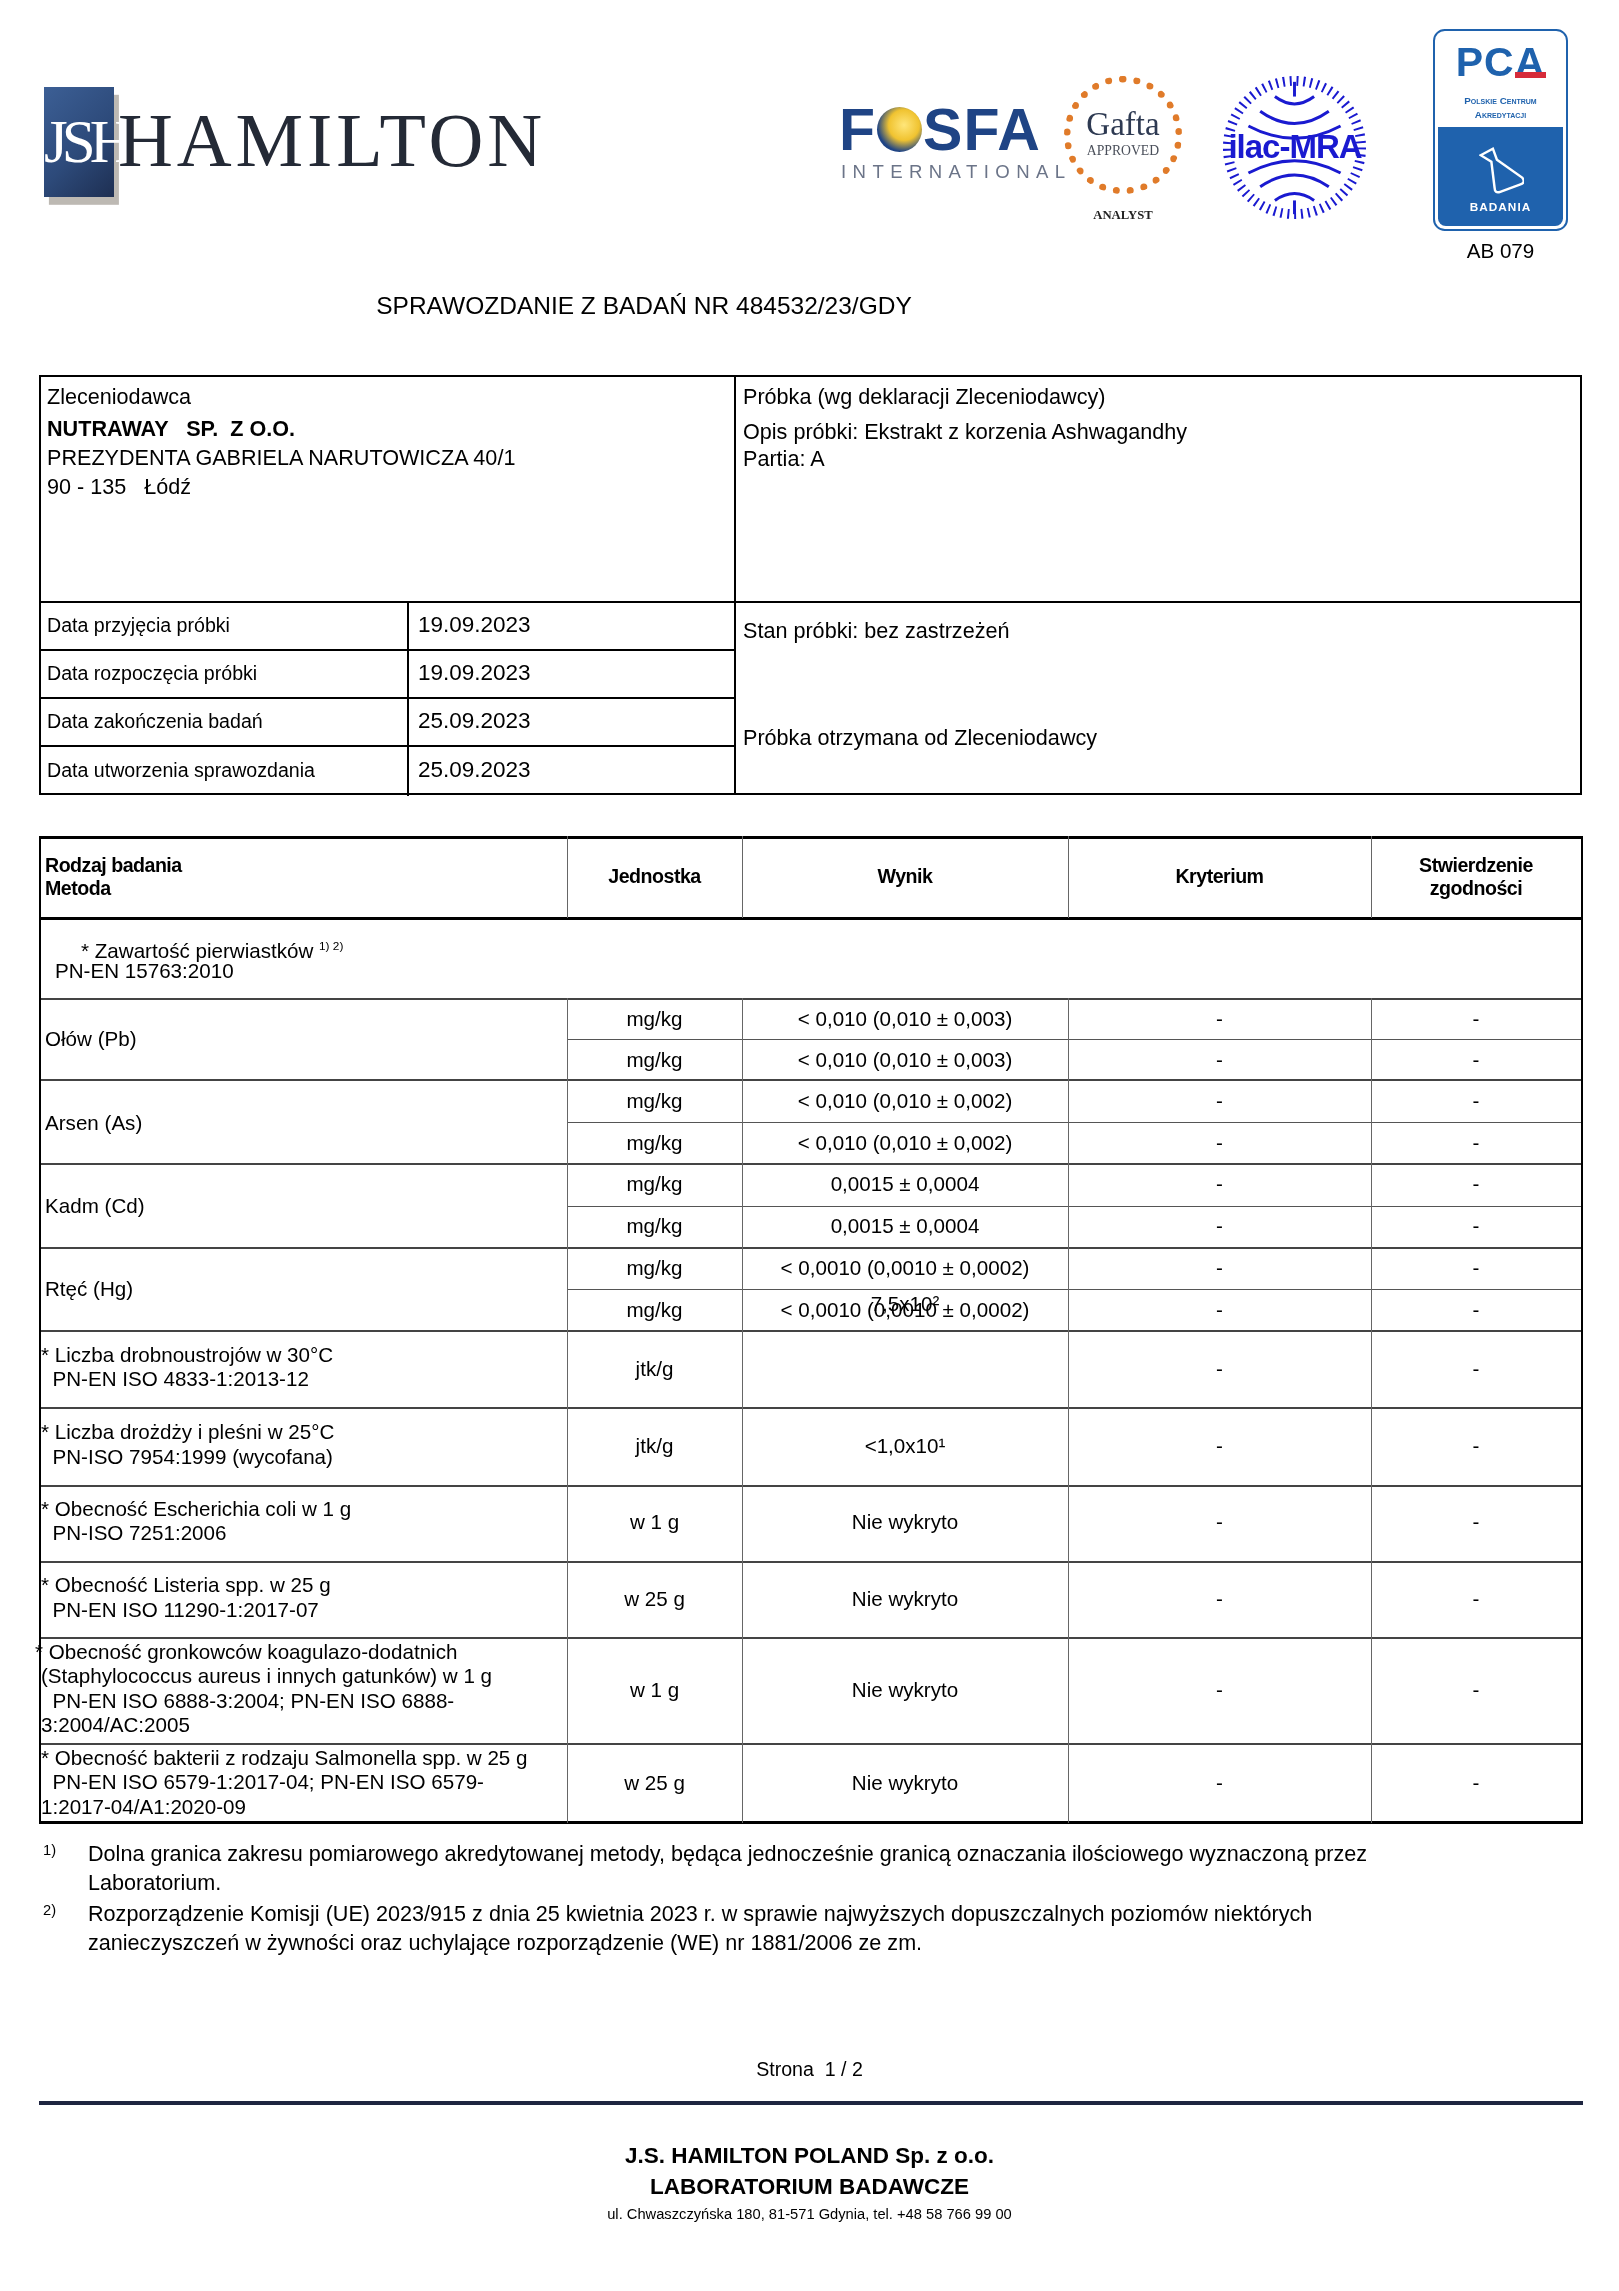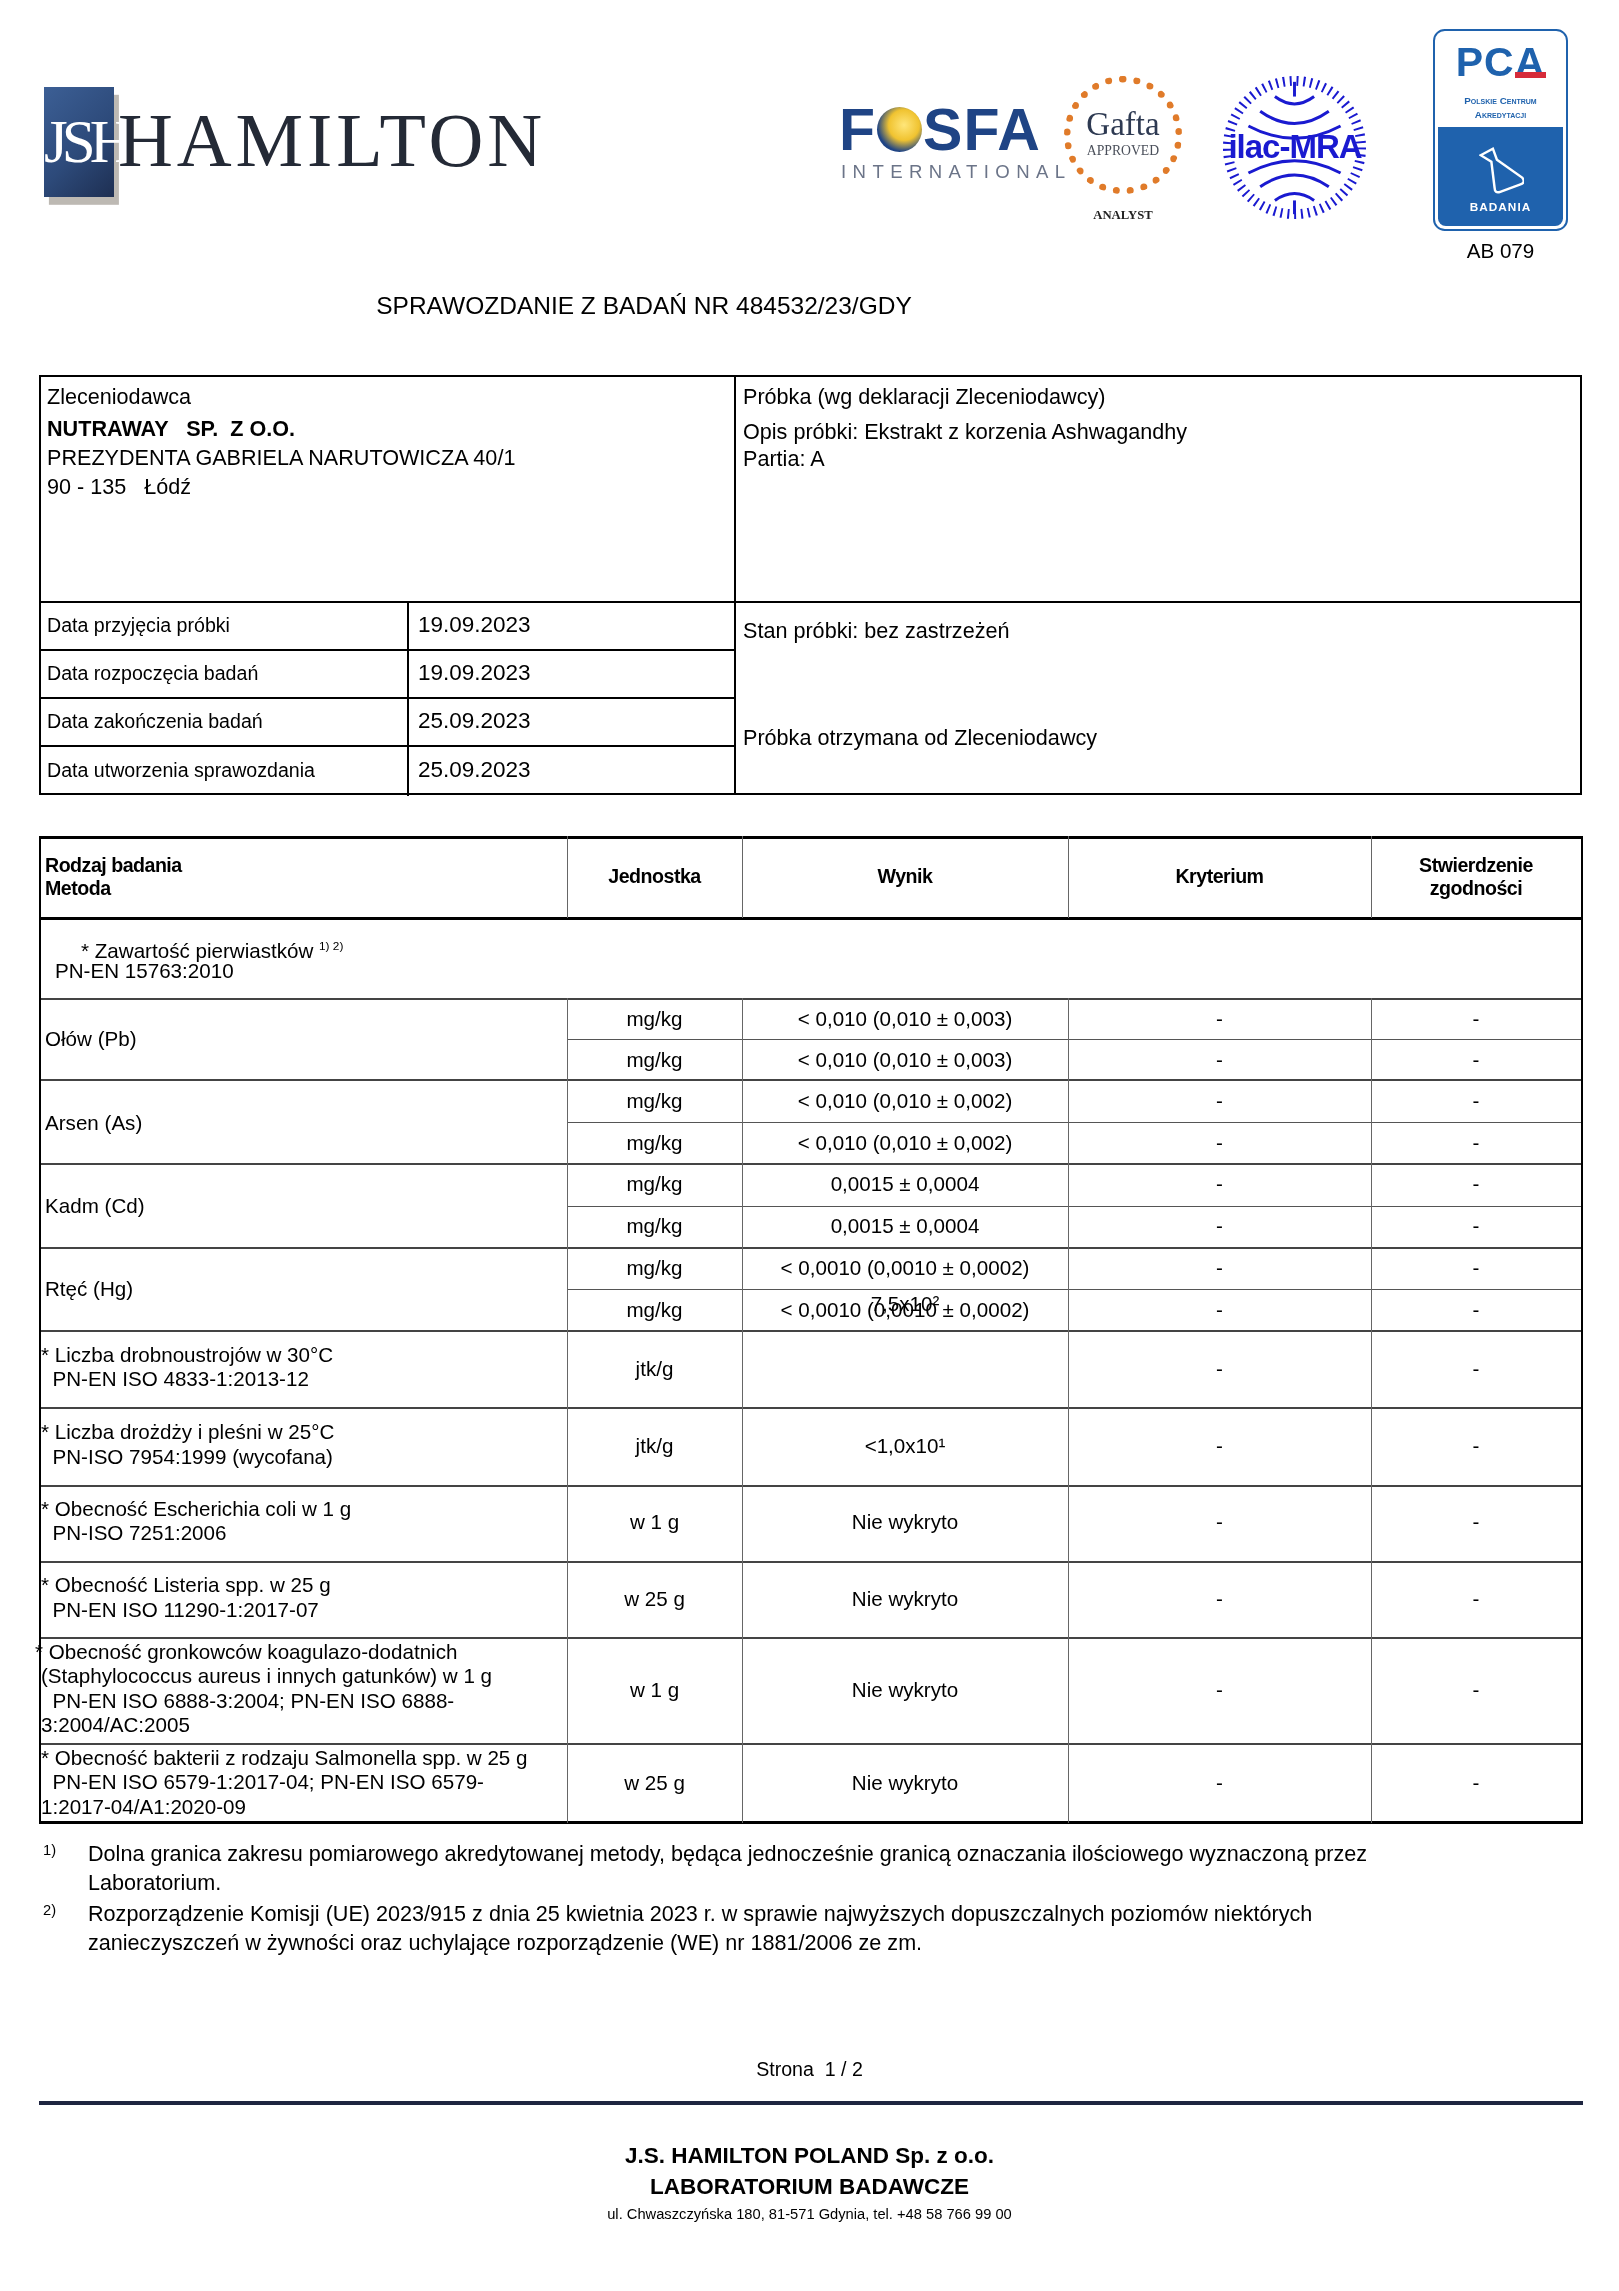--- a/index.html
+++ b/index.html
@@ -125,21 +125,21 @@
 <div class="abs info-txt" style="left:743px; top:616px;">Stan próbki: bez zastrzeżeń</div>
 <div class="abs info-txt" style="left:743px; top:723px;">Próbka otrzymana od Zleceniodawcy</div>
 
 <div class="abs date-vdiv"></div>
 <div class="abs date-line" style="top:649px;"></div>
 <div class="abs date-line" style="top:697px;"></div>
 <div class="abs date-line" style="top:745px;"></div>
 
 <div class="abs date-lbl" style="top:614px;">Data przyjęcia próbki</div>
 <div class="abs date-val" style="top:612px;">19.09.2023</div>
-<div class="abs date-lbl" style="top:662px;">Data rozpoczęcia badań</div>
+<div class="abs date-lbl" style="top:662px;">Data rozpoczęcia próbki</div>
 <div class="abs date-val" style="top:660px;">19.09.2023</div>
 <div class="abs date-lbl" style="top:710px;">Data zakończenia badań</div>
 <div class="abs date-val" style="top:708px;">25.09.2023</div>
 <div class="abs date-lbl" style="top:759px;">Data utworzenia sprawozdania</div>
 <div class="abs date-val" style="top:757px;">25.09.2023</div>
 
 <div>
 
   <div class="hline thick" style="top:836px;"></div>
   <div class="hline thick" style="top:917px;"></div>

